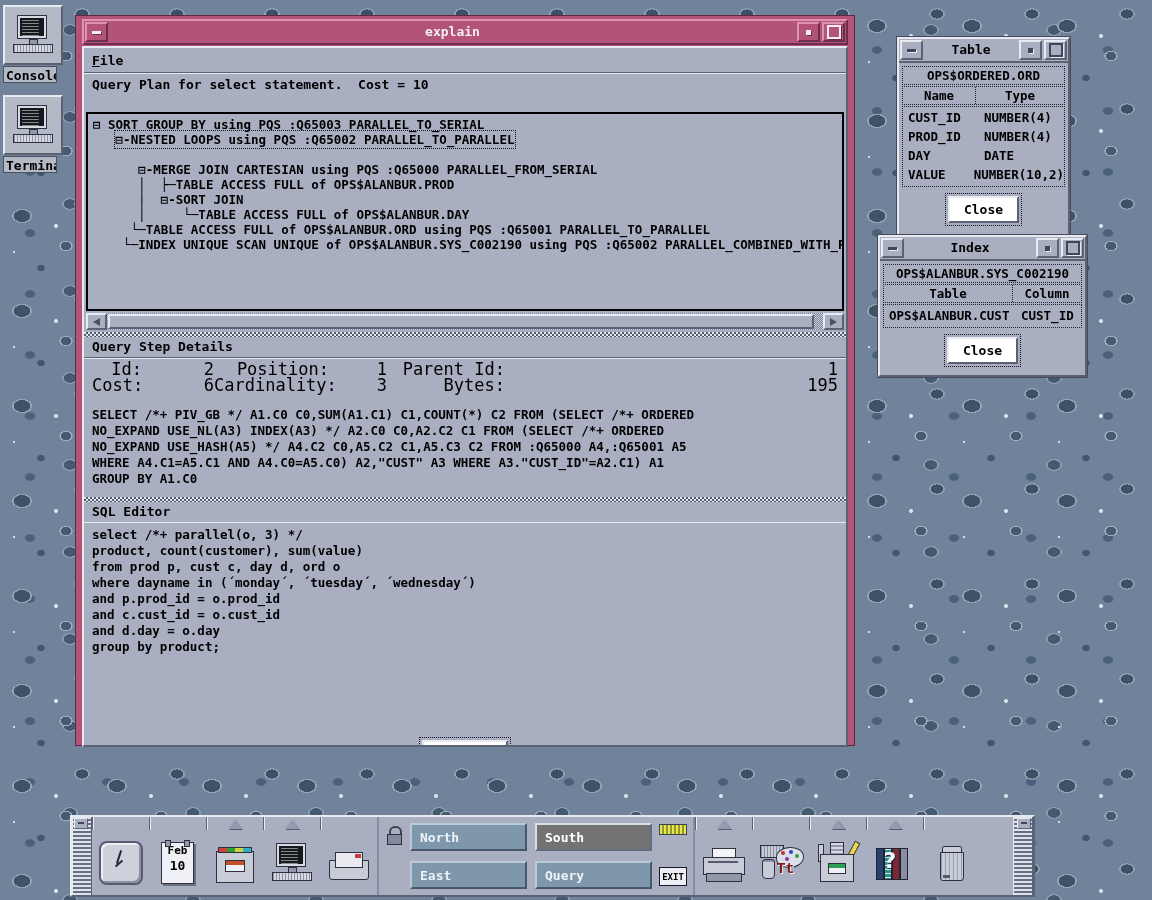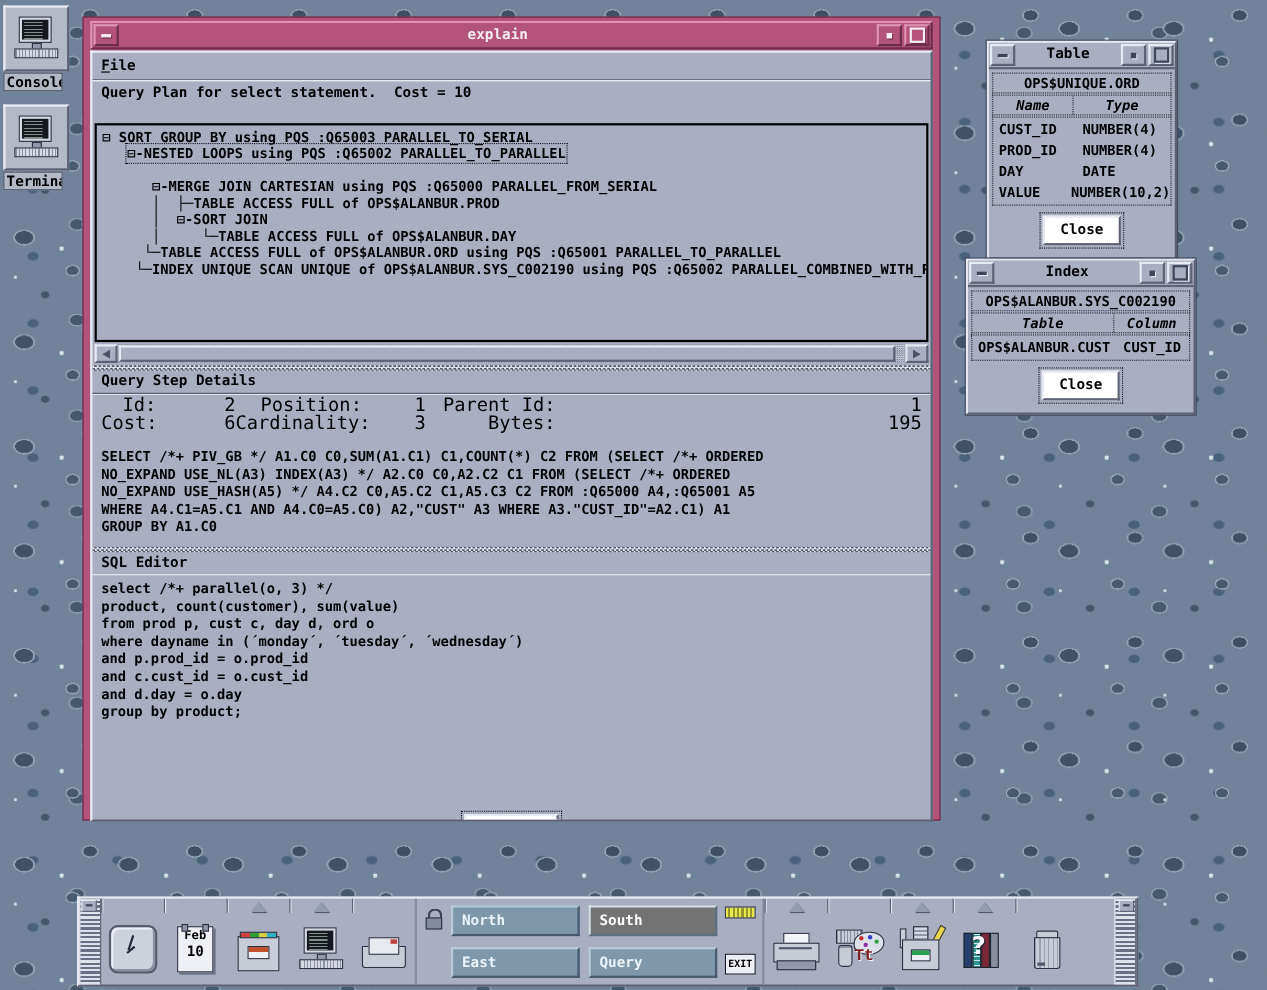--- a/index.html
+++ b/index.html
@@ -63,21 +63,21 @@
   .win-gray{background:#a9afc1;border:2px solid;border-color:#e7eaf1 #5c6173 #5c6173 #e7eaf1;outline:1px solid #454a5c;color:#000;}
   .win-gray .ttl{background:#a9afc1;border-bottom:2px solid;border-color:#e7eaf1 #5c6173 #5c6173 #e7eaf1;border-top:none;border-left:none;border-right:none;}
   .gray-b{background:#a9afc1;border:2px solid;border-color:#e7eaf1 #5c6173 #5c6173 #e7eaf1;margin:1px;}
   .gray-b .dash{background:#40465a;box-shadow:1px 1px 0 #e7eaf1;}
   .gray-b .dotsq{background:#40465a;box-shadow:1px 1px 0 #e7eaf1;}
   .gray-b .sq{border-color:#40465a;box-shadow:1px 1px 0 #e7eaf1;}
   .win-table{left:897px;top:37px;width:173px;}
   .win-index{left:878px;top:235px;width:209px;}
   .dlg-body{padding:3px 3px 5px 3px;font-size:12.5px;font-weight:bold;}
   .obj-bar{border:1px dotted #20242f;height:17px;line-height:17px;text-align:center;margin-bottom:1px;white-space:nowrap;overflow:hidden;}
-  .lst-head{display:flex;border:1px dotted #20242f;height:17px;line-height:17px;margin-bottom:1px;font-style:italic;}
+  .lst-head{display:flex;border:1px dotted #20242f;height:17px;line-height:17px;margin-bottom:1px;}
   .lst-head .c1{border-right:1px dotted #20242f;text-align:center;}
   .lst-head .c2{flex:1;text-align:center;}
   .lst-rows{border:1px dotted #20242f;padding:1px 0 2px 0;}
   .lst-row{display:flex;height:19px;line-height:19px;}
   .lst-row .c1{padding-left:5px;overflow:hidden;white-space:nowrap;}
   .lst-row .c2{flex:1;padding-left:4px;white-space:nowrap;}
   .win-table .c1{width:72px;}
   .win-index .c1{width:128px;}
   .close-row{display:flex;justify-content:center;padding:9px 0 6px 0;}
   
@@ -275,21 +275,21 @@
       </div>
     <div class="ttl-text">Table</div>
     <div class="tbtn gray-b">
         <div class="dotsq"></div>
       </div>
     <div class="tbtn gray-b">
         <div class="sq"></div>
       </div>
   </div>
   <div class="dlg-body">
-    <div class="obj-bar">OPS$UNIQUE.ORD</div>
+    <div class="obj-bar">OPS$ORDERED.ORD</div>
     <div class="lst-head">
       <span class="c1">Name</span>
       <span class="c2">Type</span>
     </div>
     <div class="lst-rows">
       <div class="lst-row">
         <span class="c1">CUST_ID</span>
         <span class="c2">NUMBER(4)</span>
       </div>
       <div class="lst-row">

